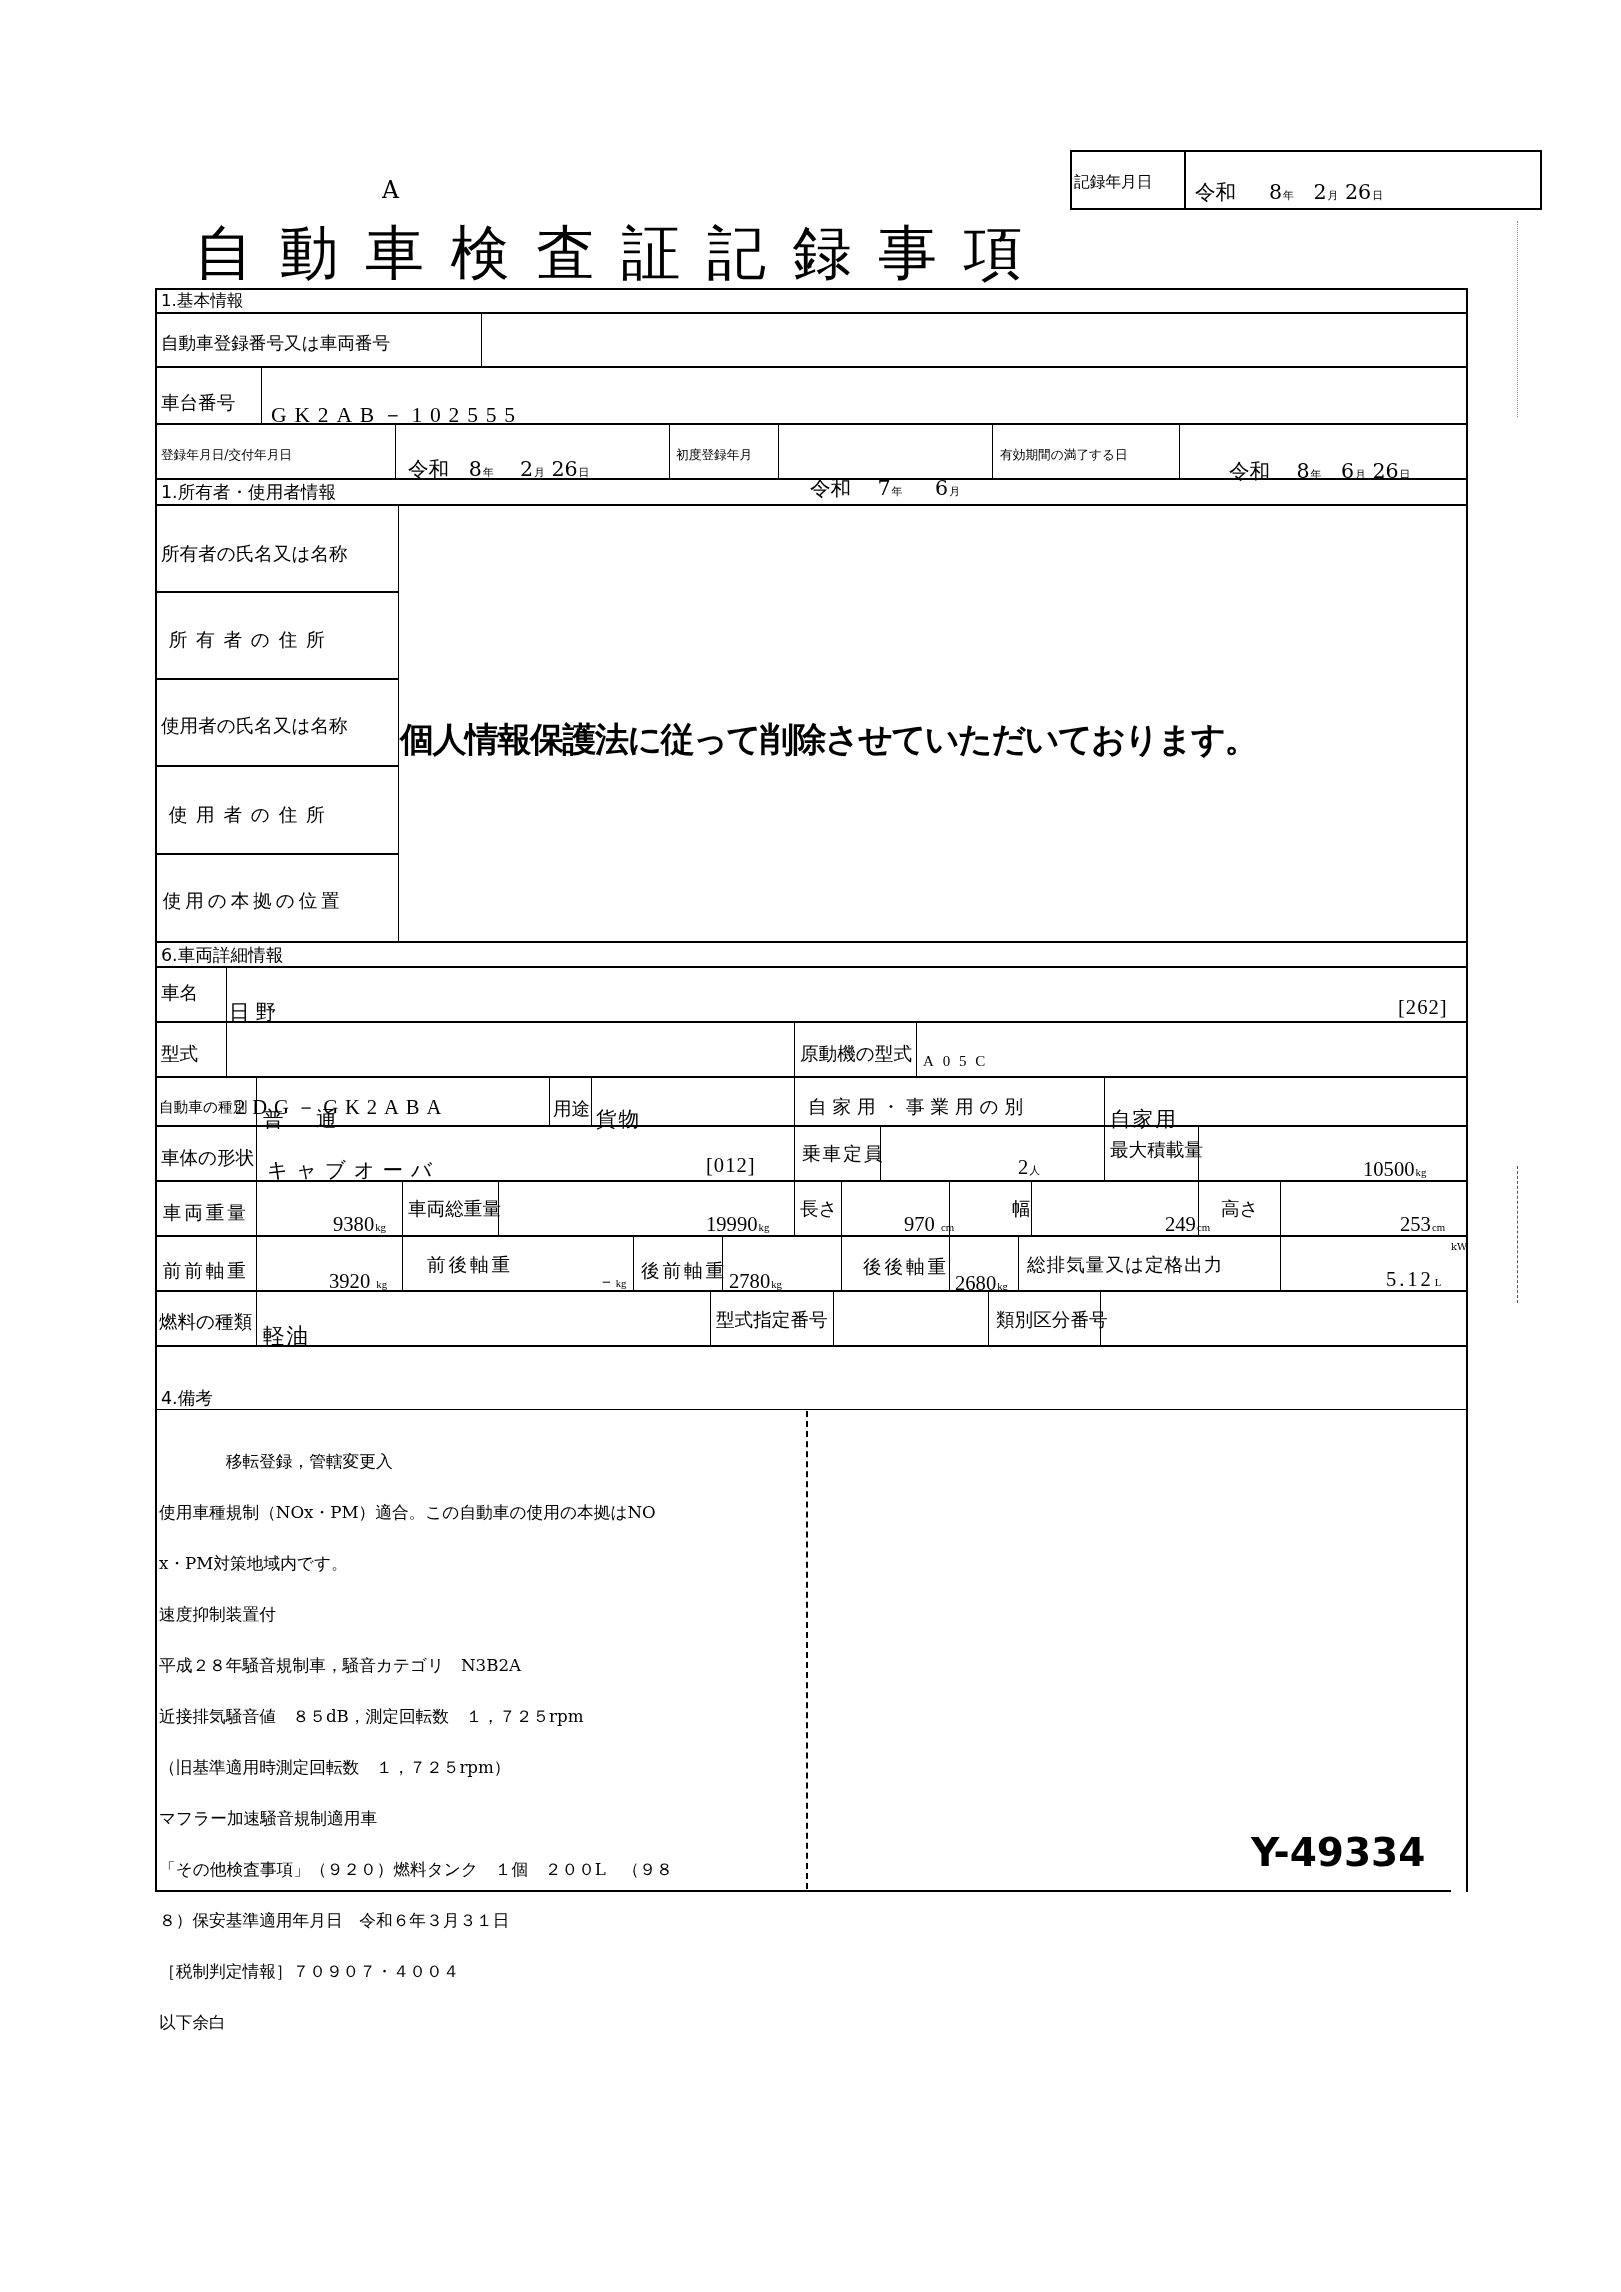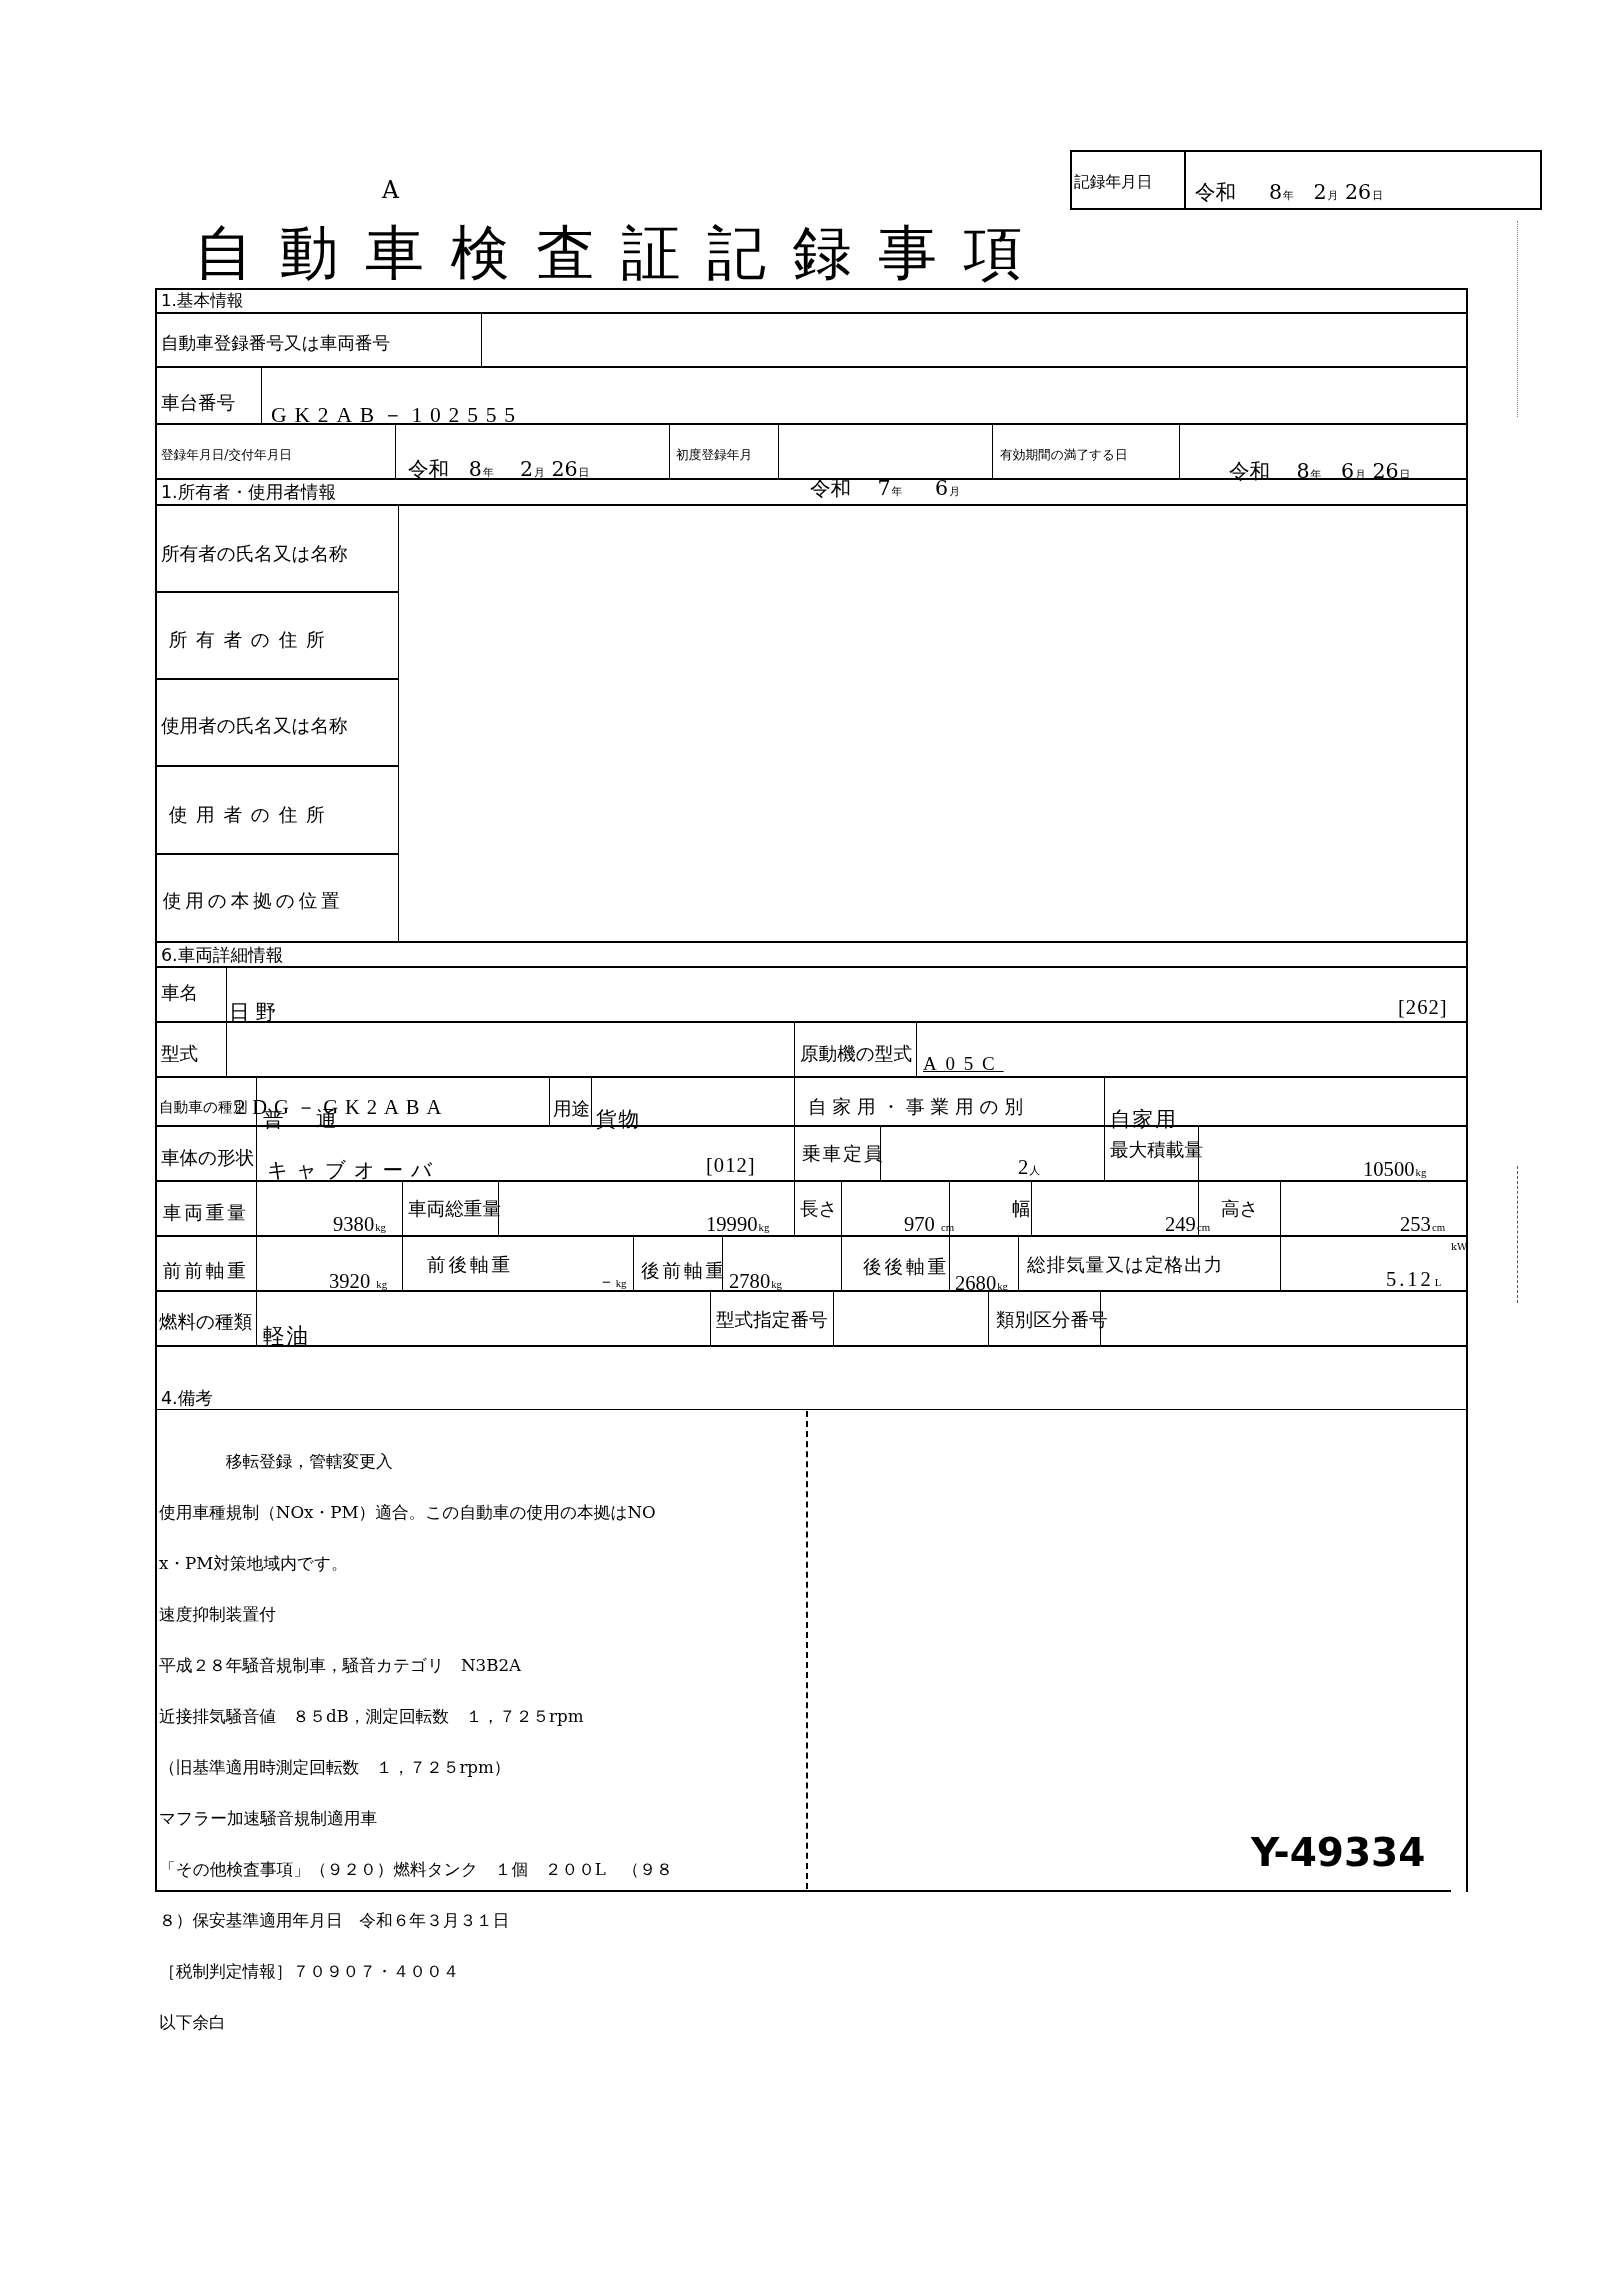--- a/index.html
+++ b/index.html
@@ -75,37 +75,38 @@
   <div class="vl1" style="left:243px;top:216px;height:437px;"></div>
   <div class="lbl" style="left:5.9px;top:253px;">所有者の氏名又は名称</div>
   <div class="hl" style="left:0;top:303px;width:244px;"></div>
   <div class="lbl" style="left:13.7px;top:339px;letter-spacing:8.8px;">所有者の住所</div>
   <div class="hl" style="left:0;top:390px;width:244px;"></div>
   <div class="lbl" style="left:5.9px;top:425px;">使用者の氏名又は名称</div>
   <div class="hl" style="left:0;top:477px;width:244px;"></div>
   <div class="lbl" style="left:13.7px;top:514px;letter-spacing:8.8px;">使用者の住所</div>
   <div class="hl" style="left:0;top:565px;width:244px;"></div>
   <div class="lbl" style="left:7.8px;top:600px;letter-spacing:3.9px;">使用の本拠の位置</div>
+  <div class="abs" style="left:245px;top:429px;font-size:34px;font-weight:bold;font-family:'DejaVu Sans',sans-serif;white-space:nowrap;letter-spacing:-1.5px;">個人情報保護法に従って削除させていただいております。</div>
   <div class="hl" style="left:0;top:653px;width:1313px;"></div>
 
   <div class="sec" style="top:655px;">6.車両詳細情報</div>
   <div class="hl" style="left:0;top:678px;width:1313px;"></div>
   <div class="lbl" style="left:5.9px;top:692px;">車名</div>
   <div class="vl1" style="left:71px;top:678px;height:55px;"></div>
   <div class="val" style="left:74px;top:710px;font-size:20.6px;">日野</div>
   <div class="val" style="left:1243px;top:708px;font-size:20.6px;letter-spacing:1px;">[262]</div>
   <div class="hl" style="left:0;top:733px;width:1313px;"></div>
 
   <div class="lbl" style="left:5.9px;top:753px;">型式</div>
   <div class="vl1" style="left:71px;top:733px;height:55px;"></div>
   <div class="val" style="left:80px;top:805px;font-size:20.6px;letter-spacing:6.9px;">2DG－GK2ABA</div>
   <div class="vl1" style="left:639px;top:733px;height:55px;"></div>
   <div class="lbl" style="left:645px;top:753px;">原動機の型式</div>
   <div class="vl1" style="left:761px;top:733px;height:55px;"></div>
-  <div class="val" style="left:768px;top:765px;font-size:19px;letter-spacing:8.8px;text-decoration:underline;">A05C</div>
+  <div class="val" style="left:768px;top:765px;font-size:15px;letter-spacing:8.8px;">A05C</div>
   <div class="hl" style="left:0;top:788px;width:1313px;"></div>
 
   <div class="lbl" style="left:3.9px;top:810px;font-size:14.7px;">自動車の種別</div>
   <div class="vl1" style="left:101px;top:788px;height:49px;"></div>
   <div class="val" style="left:108px;top:817px;font-size:20.6px;">普　通</div>
   <div class="vl1" style="left:394px;top:788px;height:49px;"></div>
   <div class="lbl" style="left:398px;top:808px;">用途</div>
   <div class="vl1" style="left:436px;top:788px;height:49px;"></div>
   <div class="val" style="left:441px;top:817px;font-size:20.6px;letter-spacing:2px;">貨物</div>
   <div class="vl1" style="left:639px;top:788px;height:49px;"></div>

